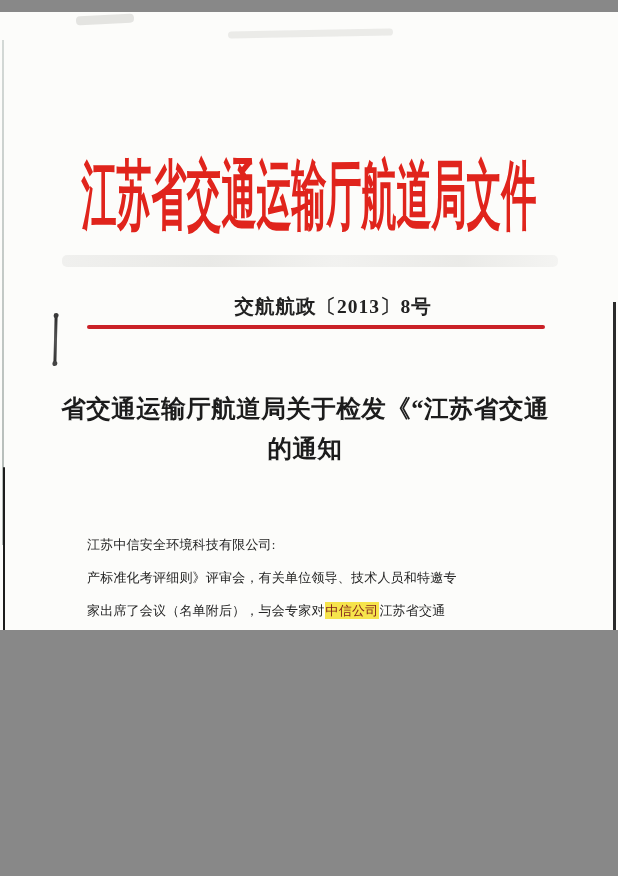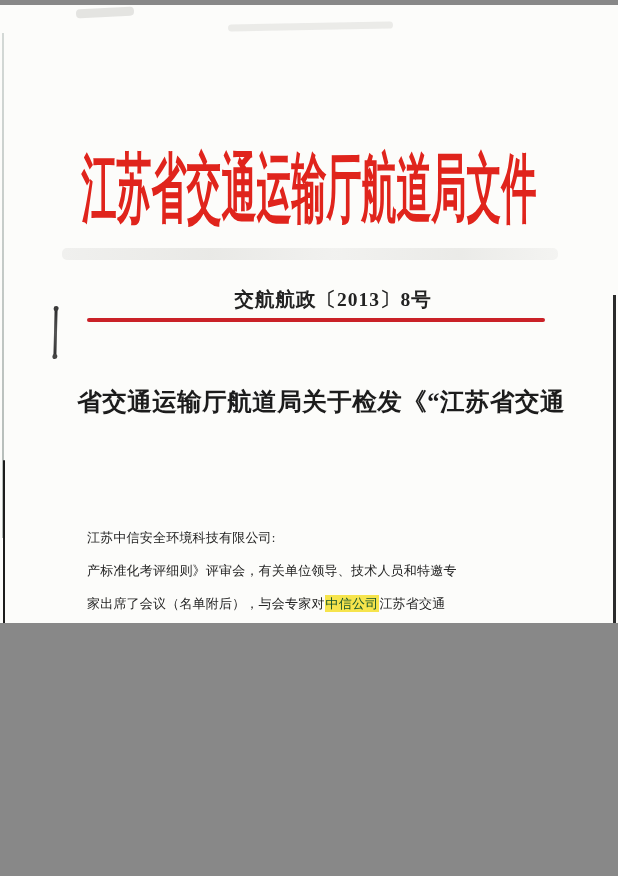--- a/index.html
+++ b/index.html
@@ -1,20 +1,20 @@
 <!DOCTYPE html>
 <html><head>
 <meta charset="utf-8">
 <style>
   html, body { margin: 0; padding: 0; background: #888; }
   .page {
     position: relative;
     width: 618px;
     height: 618px;
-    margin: 5px auto;
+    margin: 12px auto;
     background: #fcfcfa;
     overflow: hidden;
     font-family: "Liberation Serif", "DejaVu Serif", serif;
     color: #262626;
   }
 
   
   .edge-left-soft {
     position: absolute; left: 2px; top: 28px; width: 2px; height: 505px;
     background: linear-gradient(#c6cdca, #9aa39f);
@@ -100,41 +100,41 @@
     color: #222;
     letter-spacing: 1px;
   }
   .red-divider {
     position: absolute; left: 87px; top: 313px; width: 458px; height: 4px;
     background: #ca2127; border-radius: 2px;
   }
 
   
   .notice-title {
-    position: absolute; left: 42px; top: 377px; width: 558px;
+    position: absolute; left: 26px; top: 377px; width: 558px;
     text-align: center;
     font-size: 24.5px; font-weight: bold;
     line-height: 40px;
     color: #1c1c1c;
     letter-spacing: .5px;
   }
 
   
   .body-block {
     position: absolute; left: 87px; top: 516px; width: 466px;
     font-size: 13px; line-height: 33px;
     color: #242424;
     letter-spacing: .2px;
     white-space: nowrap;
   }
   .body-line { height: 33px; }
   .indent { padding-left: 30px; }
   .hl {
     background: #f6e44c;
-    color: #14532d;
+    color: #7f1d1d;
     padding: 1px 1px;
   }
   .page-number {
     position: absolute; left: 489px; top: 776px;
     font-size: 15.5px; color: #333;
     letter-spacing: 3px;
   }
 </style>
 </head>
 <body>
@@ -156,20 +156,21 @@
   <div class="pen-mark"></div>
 
   <div class="letterhead">江苏省交通运输厅航道局文件</div>
 
   <div class="doc-number">交航航政〔2013〕8号</div>
 
   <div class="red-divider"></div>
 
   <div class="notice-title">
     <div>省交通运输厅航道局关于检发《“江苏省交通</div>
+    <div>的通知</div>
   </div>
 
   <div class="body-block">
     <div class="body-line">江苏中信安全环境科技有限公司:</div>
     <div class="body-line">产标准化考评细则》评审会，有关单位领导、技术人员和特邀专</div>
     <div class="body-line"><span>家出席了会议（名单附后），与会专家对</span><span class="hl">中信公司</span><span>江苏省交通</span></div>
     <div class="body-line">江苏省交通。</div>
   </div>
 
   <div class="page-number">- 1 -</div>

